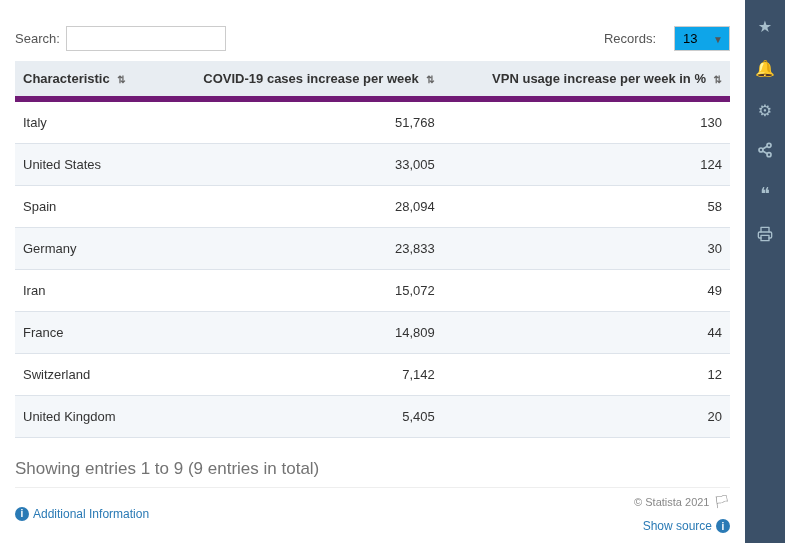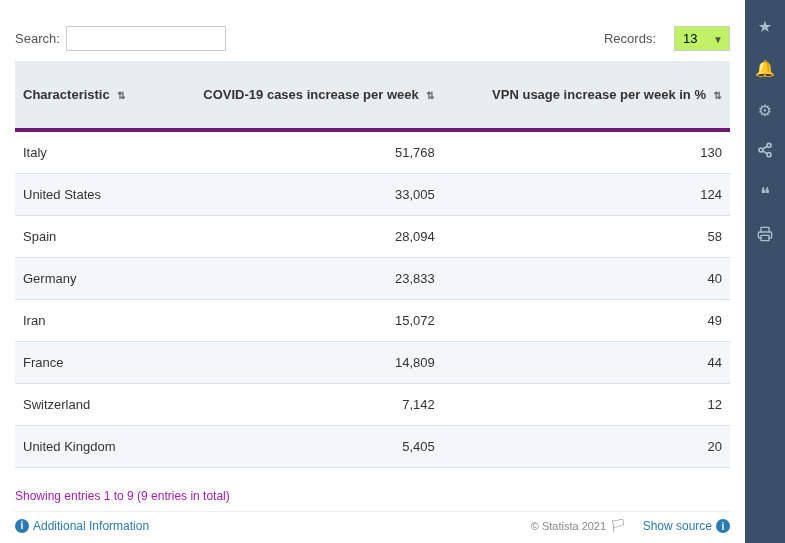--- a/index.html
+++ b/index.html
@@ -83,21 +83,21 @@
       gap: 18px;
     }
     .records-label {
       font-size: 13px;
       color: #555;
     }
     .records-select {
       border: 1px solid #ccc;
       padding: 4px 8px;
       font-size: 13px;
-      background: #bef264;
+      background: #0ea5e9;
       cursor: pointer;
       appearance: none;
       -webkit-appearance: none;
       padding-right: 24px;
       position: relative;
     }
     .select-wrapper {
       position: relative;
       display: inline-block;
     }
@@ -119,25 +119,25 @@
     }
     table {
       width: 100%;
       border-collapse: collapse;
       font-size: 13px;
     }
     thead tr {
       background: #e8edf2;
     }
     thead th {
-      padding: 26px 8px;
+      padding: 10px 8px;
       text-align: left;
       font-weight: bold;
       color: #333;
-      border-bottom: 4px solid #701a75;
+      border-bottom: 6px solid #701a75;
       white-space: nowrap;
     }
     thead th.right {
       text-align: right;
     }
     thead th .sort-icon {
       display: inline-block;
       margin-left: 4px;
       font-size: 10px;
       color: #666;
@@ -155,22 +155,22 @@
       padding: 13px 8px;
       color: #333;
     }
     tbody td.right {
       text-align: right;
     }
 
     
     .footer-info {
       padding: 10px 0 4px 0;
-      font-size: 12px;
-      color: #a21caf;
+      font-size: 17px;
+      color: #737373;
     }
     .footer-bottom {
       display: flex;
       justify-content: space-between;
       align-items: center;
       padding-top: 6px;
       border-top: 1px solid #eee;
       margin-top: 4px;
     }
     .additional-info {
@@ -203,23 +203,23 @@
     }
     .statista-copy {
       font-size: 11px;
       color: #888;
       display: flex;
       align-items: center;
       gap: 4px;
     }
     .footer-right {
       display: flex;
-      flex-direction: row;
+      flex-direction: column;
       align-items: flex-end;
-      gap: 16px;
+      gap: 10px;
     }
     .flag-icon {
       font-size: 13px;
     }
   </style>
 </head>
 <body>
 
 <div class="sidebar">
   <div class="sidebar-btn">
@@ -308,21 +308,21 @@
             <td class="right">124</td>
           </tr>
           <tr>
             <td>Spain</td>
             <td class="right">28,094</td>
             <td class="right">58</td>
           </tr>
           <tr>
             <td>Germany</td>
             <td class="right">23,833</td>
-            <td class="right">40</td>
+            <td class="right">30</td>
           </tr>
           <tr>
             <td>Iran</td>
             <td class="right">15,072</td>
             <td class="right">49</td>
           </tr>
           <tr>
             <td>France</td>
             <td class="right">14,809</td>
             <td class="right">44</td>

